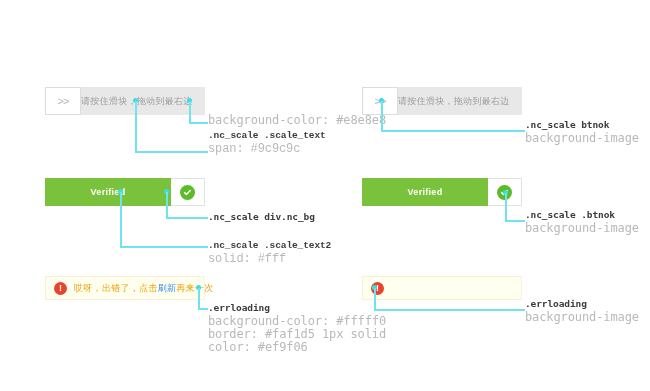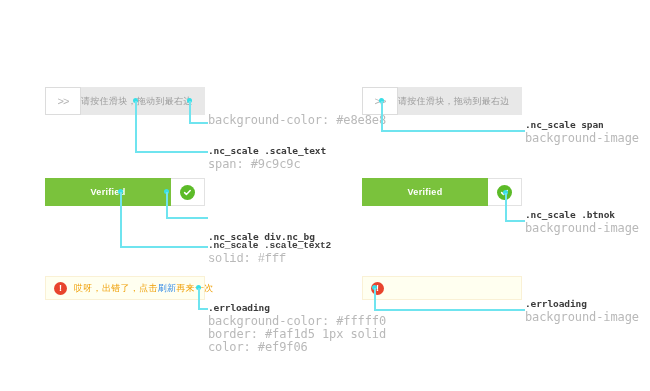--- a/index.html
+++ b/index.html
@@ -177,21 +177,21 @@
   <div class="cline" style="left:189px; top:122px; width:19px; height:1.5px;"></div>
 
   <div class="anno" style="left:208px; top:114px;">
     <div class="prop">background-color: #e8e8e8</div>
   </div>
 
   <div class="cdot" style="left:133px; top:98px;"></div>
   <div class="cline" style="left:135px; top:100.5px; width:1.5px; height:52px;"></div>
   <div class="cline" style="left:135px; top:151px; width:73px; height:1.5px;"></div>
 
-  <div class="anno" style="left:208px; top:143px;">
+  <div class="anno" style="left:208px; top:128px;font-family:Liberation Mono, monospace;">
     <div class="sel">.nc_scale .scale_text</div>
     <div class="prop">span: #9c9c9c</div>
   </div>
 
   <div class="nc-verified" style="left:45px; top:178px; width:160px;">
     <div class="nc-bg">
       <span class="scale-text2">Verified</span>
     </div>
     <div class="btnok">
       <span class="ok-circle">
@@ -199,21 +199,21 @@
           <path d="M1.6 4.6 L3.4 6.4 L7.2 2.5" fill="none" stroke="#ffffff" stroke-width="1.5" stroke-linecap="round" stroke-linejoin="round"></path>
         </svg>
       </span>
     </div>
   </div>
 
   <div class="cdot" style="left:164px; top:189px;"></div>
   <div class="cline" style="left:166px; top:191.5px; width:1.5px; height:27px;"></div>
   <div class="cline" style="left:166px; top:217px; width:42px; height:1.5px;"></div>
 
-  <div class="anno" style="left:208px; top:209px;margin-top:20px;">
+  <div class="anno" style="left:208px; top:209px;">
     <div class="sel">.nc_scale div.nc_bg</div>
   </div>
 
   <div class="cdot" style="left:118px; top:189px;"></div>
   <div class="cline" style="left:120px; top:191.5px; width:1.5px; height:56px;"></div>
   <div class="cline" style="left:120px; top:246px; width:88px; height:1.5px;"></div>
 
   <div class="anno" style="left:208px; top:238px;font-family:Liberation Mono, monospace;">
     <div class="sel">.nc_scale .scale_text2</div>
     <div class="prop">solid: #fff</div>
@@ -240,21 +240,21 @@
       <span>&gt;&gt;</span>
     </div>
     <div class="scale-text">请按住滑块，拖动到最右边</div>
   </div>
 
   <div class="cdot" style="left:379px; top:98px;"></div>
   <div class="cline" style="left:381px; top:100.5px; width:1.5px; height:31px;"></div>
   <div class="cline" style="left:381px; top:130px; width:144px; height:1.5px;"></div>
 
   <div class="anno" style="left:525px; top:117px;">
-    <div class="sel">.nc_scale span</div>
+    <div class="sel">.nc_scale btnok</div>
     <div class="prop">background-image</div>
   </div>
 
   <div class="nc-verified" style="left:362px; top:178px; width:160px;">
     <div class="nc-bg">
       <span class="scale-text2">Verified</span>
     </div>
     <div class="btnok">
       <span class="ok-circle">
         <svg width="9" height="9" viewBox="0 0 9 9" aria-hidden="true">

